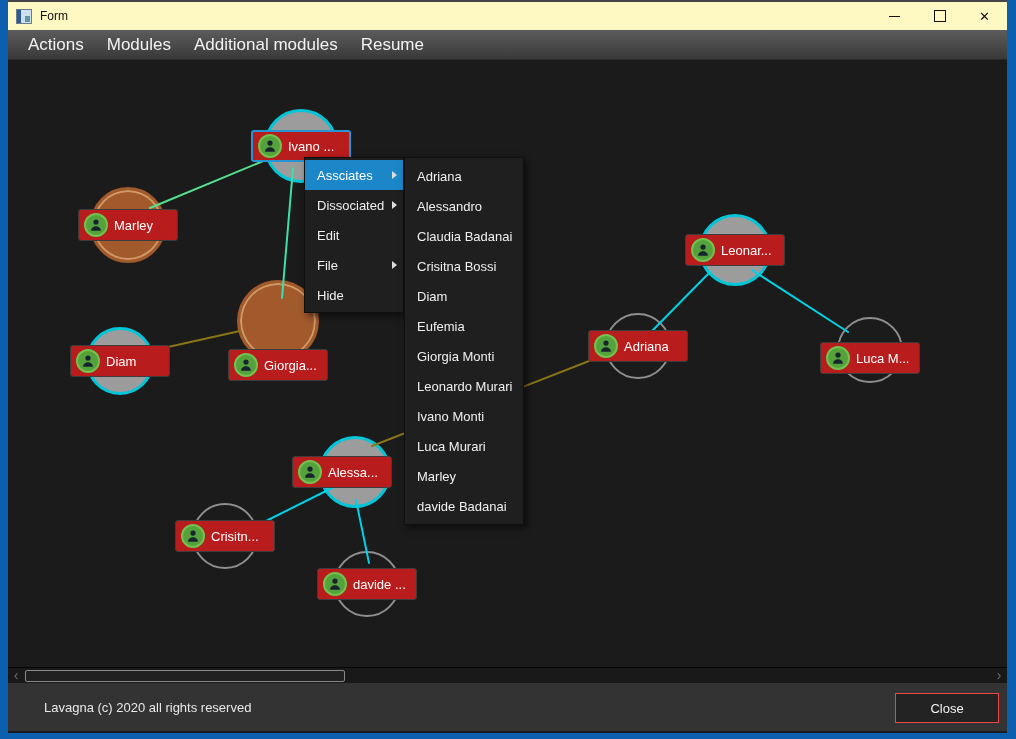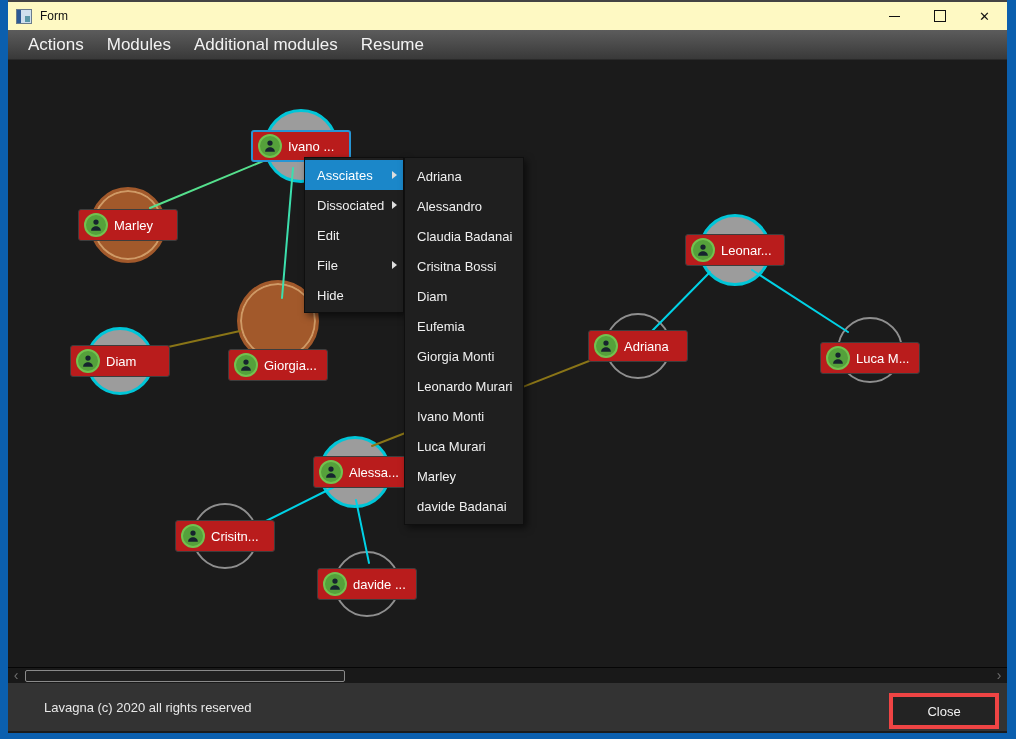--- a/index.html
+++ b/index.html
@@ -53,21 +53,21 @@
   
   #hscroll{position:absolute;left:0;top:665px;width:999px;height:16px;background:#191919;border-top:1px solid #060606;box-sizing:border-box;}
   .scroll-arrow{position:absolute;top:0;width:16px;height:15px;color:#6f6f6f;font-size:14px;line-height:14px;text-align:center;}
   #scroll-left{left:0;}
   #scroll-right{right:0;}
   #hthumb{position:absolute;left:17px;top:2px;width:318px;height:10px;background:#202020;border:1px solid #8a8a8a;border-radius:2px;}
 
   
   #footer{position:absolute;left:0;top:681px;width:100%;height:48px;background:#333333;}
   #copyright{position:absolute;left:12px;top:0;height:100%;display:flex;align-items:center;color:#e8e8e8;font-size:13px;margin-left:24px;}
-  #close-btn{position:absolute;right:8px;top:10px;width:102px;height:28px;background:#232323;border:4px solid #ef4444;
+  #close-btn{position:absolute;right:8px;top:10px;width:102px;height:28px;background:#232323;border:1px solid #ef4444;
     color:#f2f2f2;font-size:13px;display:flex;align-items:center;justify-content:center;}
 
   
   .frag{position:absolute;margin-left:16px;}
   #frag-stripes{left:1008px;top:86px;width:8px;height:22px;
     background:repeating-linear-gradient(#ffffff 0 2px,#9a9a9a 2px 4px);}
   .frag-text{color:#e9f2fa;font-size:9px;line-height:11px;}
   #frag-dark1{left:1009px;top:158px;width:7px;height:23px;background:#2a2a2a;}
   #frag-bar{left:1009px;top:235px;width:5px;height:26px;background:#f2f2f2;border-right:2px solid #333;}
   #frag-dark2{left:1008px;top:307px;width:8px;height:37px;background:#2d2d2d;border-radius:2px 0 0 2px;}
@@ -216,21 +216,21 @@
         <div class="node-circle outline" style="left: 829px; top: 257px; width: 66px; height: 66px;"></div>
         <div class="node-label" style="left: 812px; top: 282px;">
           <span class="avatar">
             <svg viewBox="0 0 24 24">
               <path d="M12 4.6a3.5 3.5 0 1 1 0 7 3.5 3.5 0 0 1 0-7zM5.5 19.5c0-4 3.2-6 6.5-6s6.5 2 6.5 6z"></path>
             </svg>
           </span>
           <span class="txt">Luca M...</span>
         </div>
         <div class="node-circle filled-cyan" style="left: 311px; top: 376px; width: 72px; height: 72px;"></div>
-        <div class="node-label" style="left: 305px; top: 396px;">
+        <div class="node-label" style="left: 284px; top: 396px;">
           <span class="avatar">
             <svg viewBox="0 0 24 24">
               <path d="M12 4.6a3.5 3.5 0 1 1 0 7 3.5 3.5 0 0 1 0-7zM5.5 19.5c0-4 3.2-6 6.5-6s6.5 2 6.5 6z"></path>
             </svg>
           </span>
           <span class="txt">Alessa...</span>
         </div>
         <div class="node-circle outline" style="left: 184px; top: 443px; width: 66px; height: 66px;"></div>
         <div class="node-label" style="left: 167px; top: 460px;">
           <span class="avatar">

